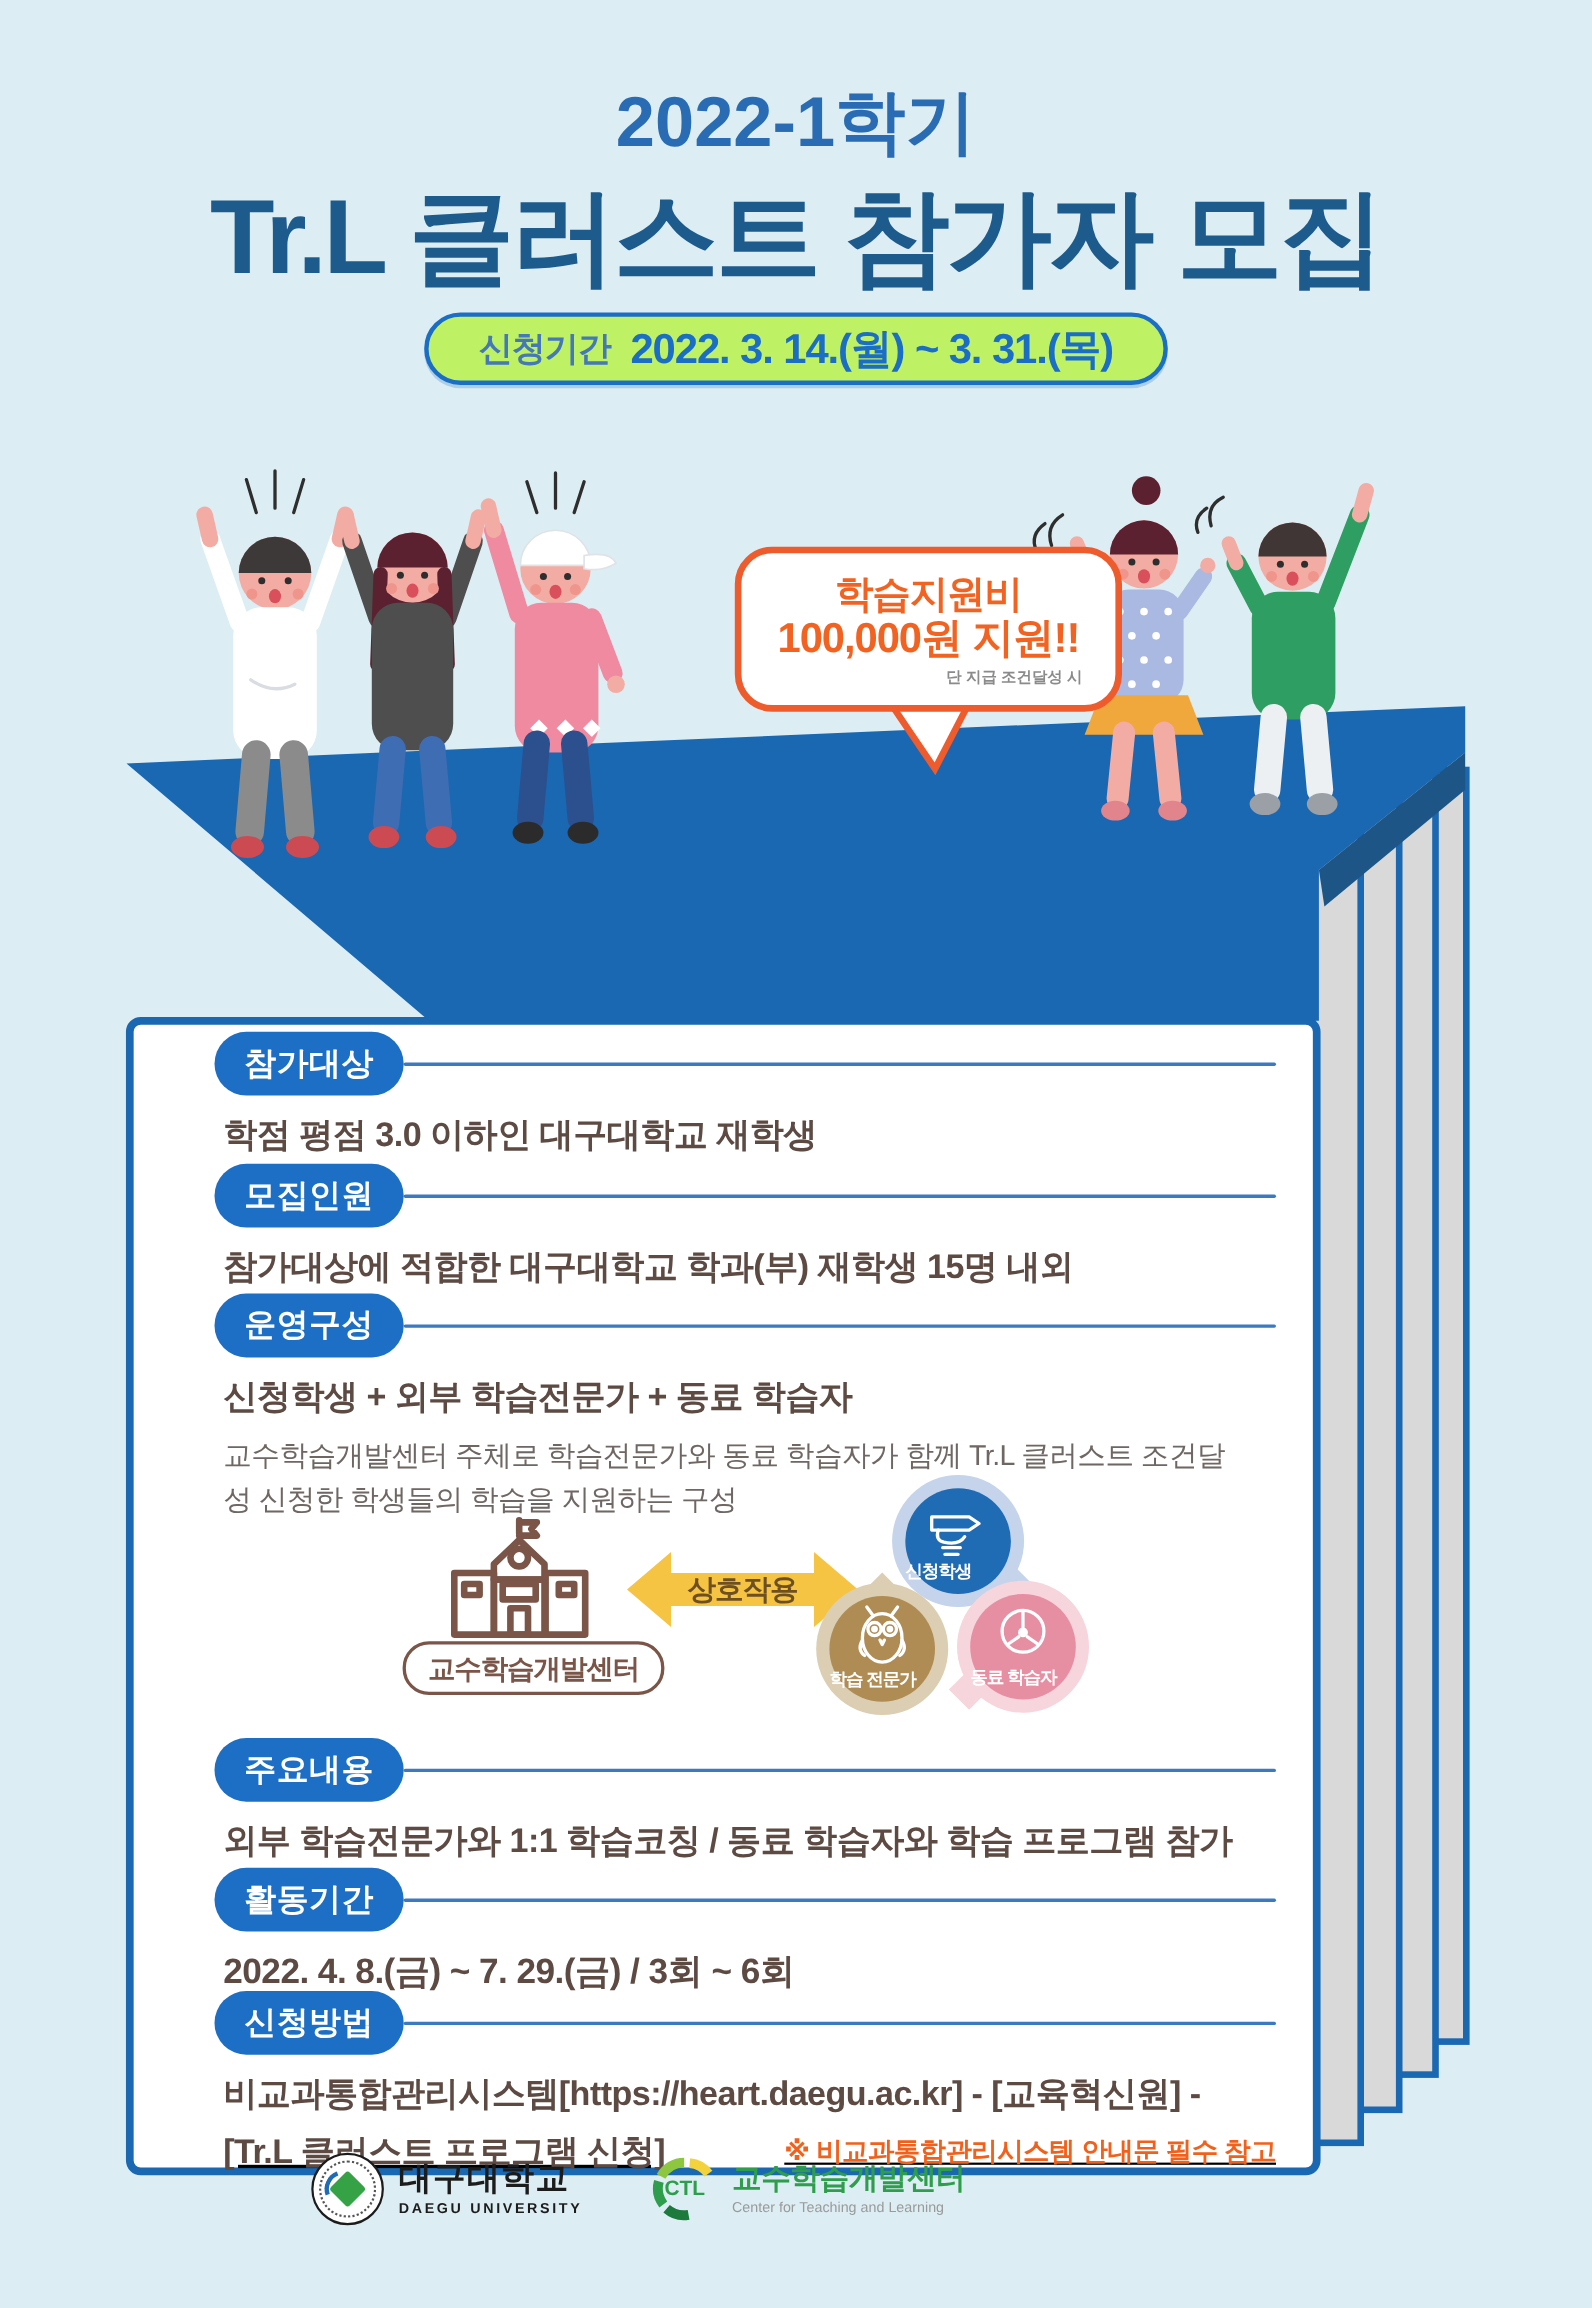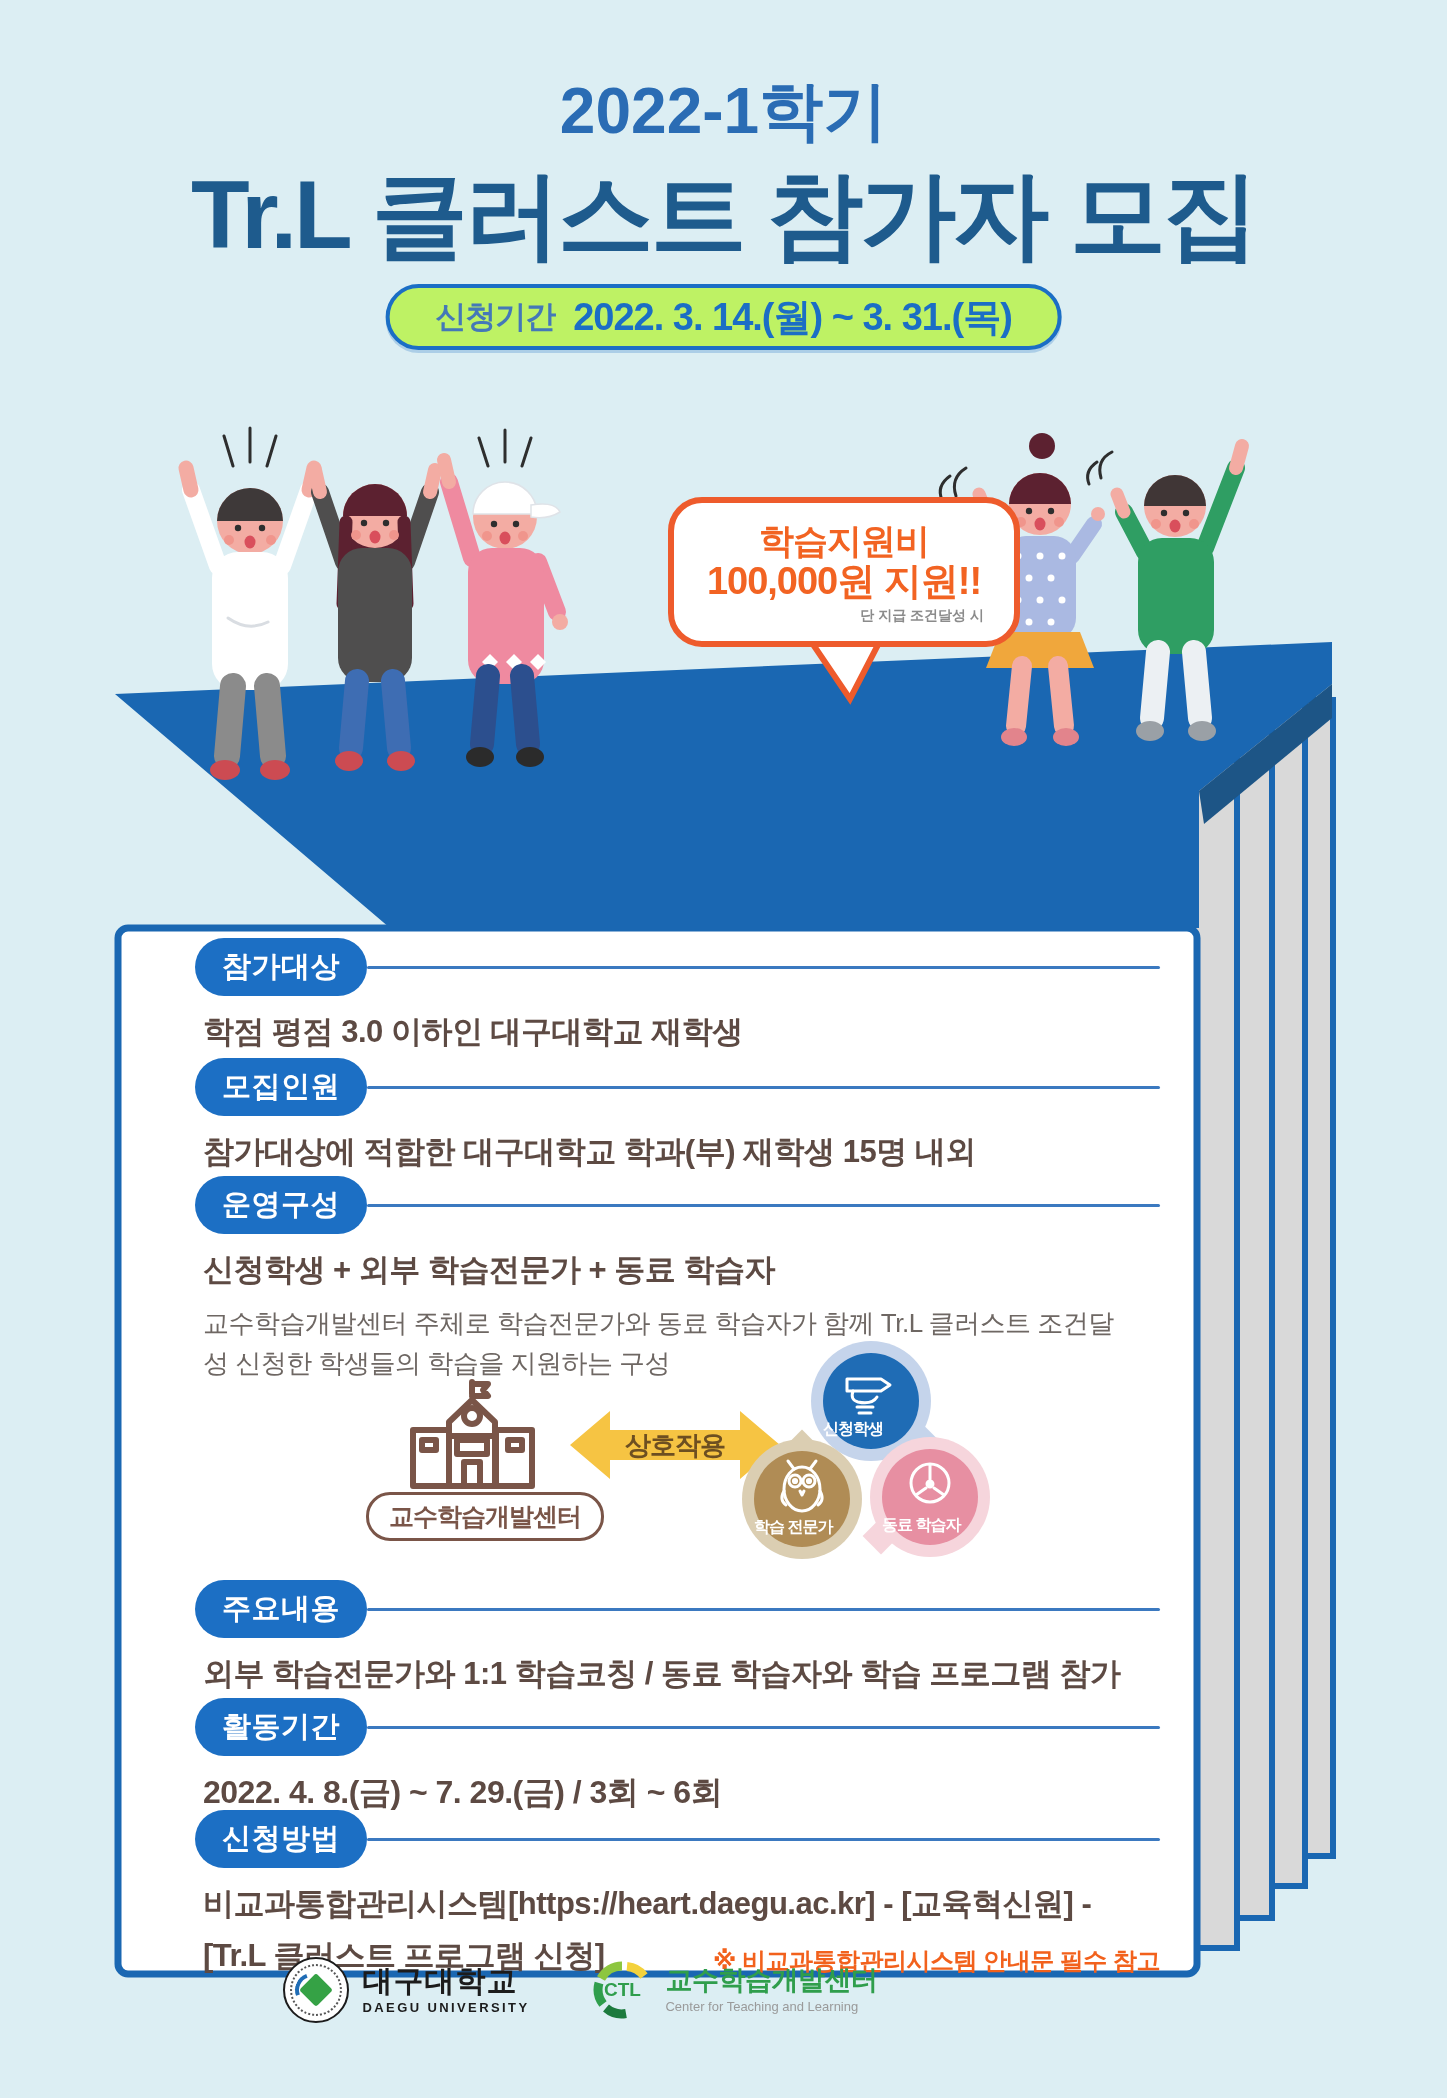--- a/index.html
+++ b/index.html
@@ -42,21 +42,21 @@
   .sec{position:absolute;left:195px;width:965px;}
   .sec-head{display:flex;align-items:center;}
   .badge{
     background:#1c6fc4;color:#fff;font-size:29px;font-weight:800;
     padding:9px 27px;border-radius:30px;letter-spacing:0.5px;white-space:nowrap;
   }
   .rule{flex:1;height:3px;background:#3b79c0;border-radius:2px;}
   .sec-body{margin-top:15px;margin-left:8px;font-size:31px;font-weight:700;color:#5d4a43;letter-spacing:-0.5px;}
   .sec-sub{margin-top:12px;margin-left:8px;width:930px;font-size:26px;font-weight:400;color:#6e6763;line-height:1.55;letter-spacing:-0.5px;}
   .sec-body.heavy{font-weight:800;font-size:32px;}
-  .apply-line2{display:flex;justify-content:space-between;align-items:flex-end;width:957px;margin-top:10px;margin-left:8px;}
+  .apply-line2{display:flex;justify-content:space-between;align-items:center;width:957px;margin-top:10px;margin-left:8px;text-decoration:underline;}
   .apply-l2{font-size:31px;font-weight:700;color:#5d4a43;letter-spacing:-0.5px;}
   .apply-note{font-size:24px;font-weight:700;color:#f2611c;letter-spacing:-0.5px;}
   
   .center-label{
     position:absolute;left:366px;top:1492px;z-index:3;
     border:3px solid #7a5548;border-radius:24px;background:#fff;
     padding:5px 20px;font-size:25px;font-weight:700;color:#7a5548;letter-spacing:-1px;
   }
   .arrow-wrap{position:absolute;left:570px;top:1405px;width:210px;height:80px;z-index:3;}
   .arrow-label{

